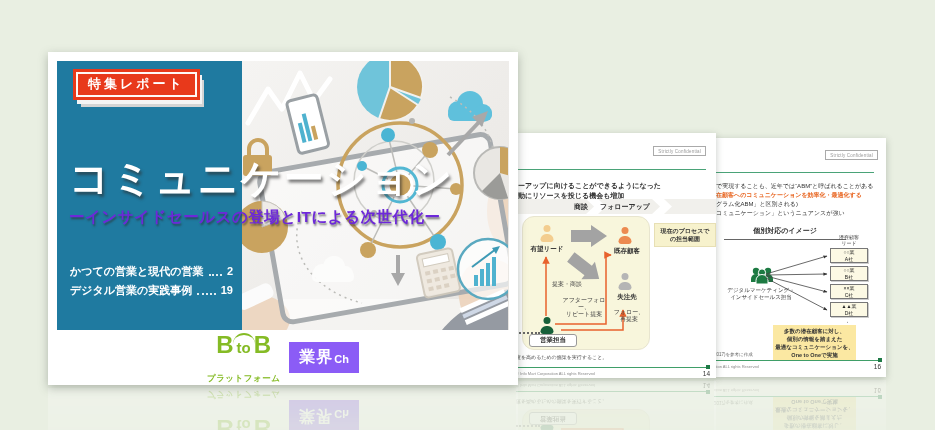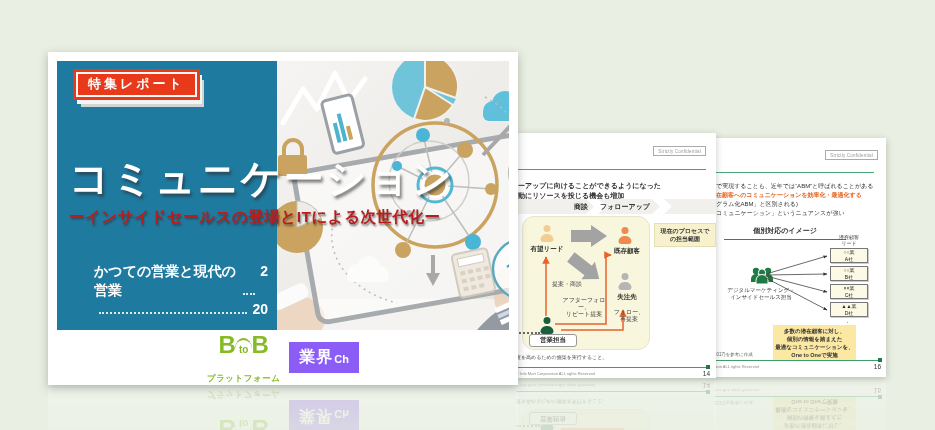--- a/index.html
+++ b/index.html
@@ -8,44 +8,44 @@
   .stage { position:relative; width:935px; height:430px; background:#e9efe2; overflow:hidden; }
   .abs { position:absolute; }
   .card { position:absolute; background:#fff; }
   .rfl { -webkit-box-reflect: below 3px linear-gradient(to bottom, transparent 60%, rgba(0,0,0,0.25)); }
   .pl { white-space:pre-line; }
 
   
   .cover { left:48px; top:52px; width:470px; height:333px; z-index:30;
            padding:9px 9px 0 9px; box-shadow:0 3px 9px rgba(80,90,80,.38); }
   .cover-body { position:relative; height:269px; display:flex; }
-  .blue-panel { width:220px; background:#1f7aa0; position:relative; flex:none; }
+  .blue-panel { width:185px; background:#1f7aa0; position:relative; flex:none; }
   .photo { flex:1; position:relative; background:linear-gradient(135deg,#f5f4f2 0%,#edebe8 60%,#e7e5e1 100%); overflow:hidden; }
   .photo svg { position:absolute; left:0; top:0; }
 
   .badge { position:absolute; left:16px; top:8px; background:#e8391b; color:#fff;
            font-size:13px; font-weight:bold; letter-spacing:3px; padding:6px 15px 7px;
            box-shadow: inset 0 0 0 3px #e8391b, inset 0 0 0 5px rgba(255,255,255,.97),
                        3px 5px 0 -1px #f4f4f4, 6px 9px 0 -2px #d4d4d4; }
 
   .title-group { position:absolute; left:12px; top:96px; width:445px; z-index:5; pointer-events:none; }
   .main-title { color:#fff; font-size:40px; font-weight:bold; letter-spacing:2px;
                 text-shadow:2px 3px 3px rgba(45,45,45,.6); line-height:1.05; }
-  .sub-title { margin-top:8px; color:#b91c1c; font-size:15.5px; font-weight:bold; letter-spacing:.5px;
+  .sub-title { margin-top:8px; color:#6d28d9; font-size:15.5px; font-weight:bold; letter-spacing:.5px;
                text-shadow:1px 2px 2px rgba(45,45,45,.6); }
 
   .toc { position:absolute; left:13px; right:9px; top:201px; color:#fff; }
-  .toc-row { display:flex; font-size:14px; font-weight:bold; line-height:19px;margin-left:24px; }
+  .toc-row { display:flex; align-items:flex-end; font-size:11px; font-weight:bold; line-height:19px; }
   .toc-dots { flex:1; border-bottom:2px dotted rgba(255,255,255,.85); margin:0 5px 5px 5px; min-width:12px; }
 
   .logo-strip { height:55px; display:flex; align-items:center; justify-content:center; gap:9px; }
   .btob { text-align:center; color:#85bb25; line-height:1; }
   .btob-top { font-weight:bold; display:flex; align-items:flex-end; justify-content:center; gap:2px; }
   .btob-b { font-size:24px; }
-  .btob-to { font-size:10px; position:relative; padding:0 1px 2px; }
+  .btob-to { font-size:15px; position:relative; padding:0 1px 2px; }
   .btob-to::before { content:''; position:absolute; left:-3px; right:-3px; top:-7px; height:9px;
                      border-top:2.5px solid #85bb25; border-radius:50% 50% 0 0/100% 100% 0 0; }
   .btob-sub { font-size:8.5px; font-weight:bold; letter-spacing:.5px; margin-top:17px; }
   .gyokai { background:#8b5cf6; color:#fff; padding:7px 10px 8px; display:flex; align-items:flex-end; line-height:1;text-align:right; }
   .gyokai-main { font-size:16px; font-weight:bold; letter-spacing:1px; }
   .gyokai-sub { font-size:11px; font-weight:bold; margin-left:1px; }
 
   
   .slide { overflow:hidden; }
   .slide14 { left:516px; top:133px; width:200px; height:245px; z-index:20; box-shadow:0 2px 7px rgba(80,90,80,.33); }
@@ -226,22 +226,23 @@
 
       <div class="blue-panel">
         <div class="badge">特集レポート</div>
         <div class="toc">
           <div class="toc-row">
             <span>かつての営業と現代の営業</span>
             <span class="toc-dots"></span>
             <span>2</span>
           </div>
           <div class="toc-row">
+            <span>デジタル営業の実践事例</span>
             <span class="toc-dots"></span>
-            <span>20</span>
+            <span>19</span>
           </div>
         </div>
       </div>
 
       <div class="photo">
         <svg width="266" height="269" viewBox="0 0 266 269">
           <rect x="0" y="238" width="266" height="31" fill="#f6f5f2" opacity="0.85"></rect>
           <g>
             <ellipse cx="16" cy="258" rx="32" ry="24" fill="#ecd4bd" opacity="0.9"></ellipse>
             <rect x="-6" y="228" width="38" height="16" rx="6" transform="rotate(-25 12 236)" fill="#fbfbfb"></rect>

